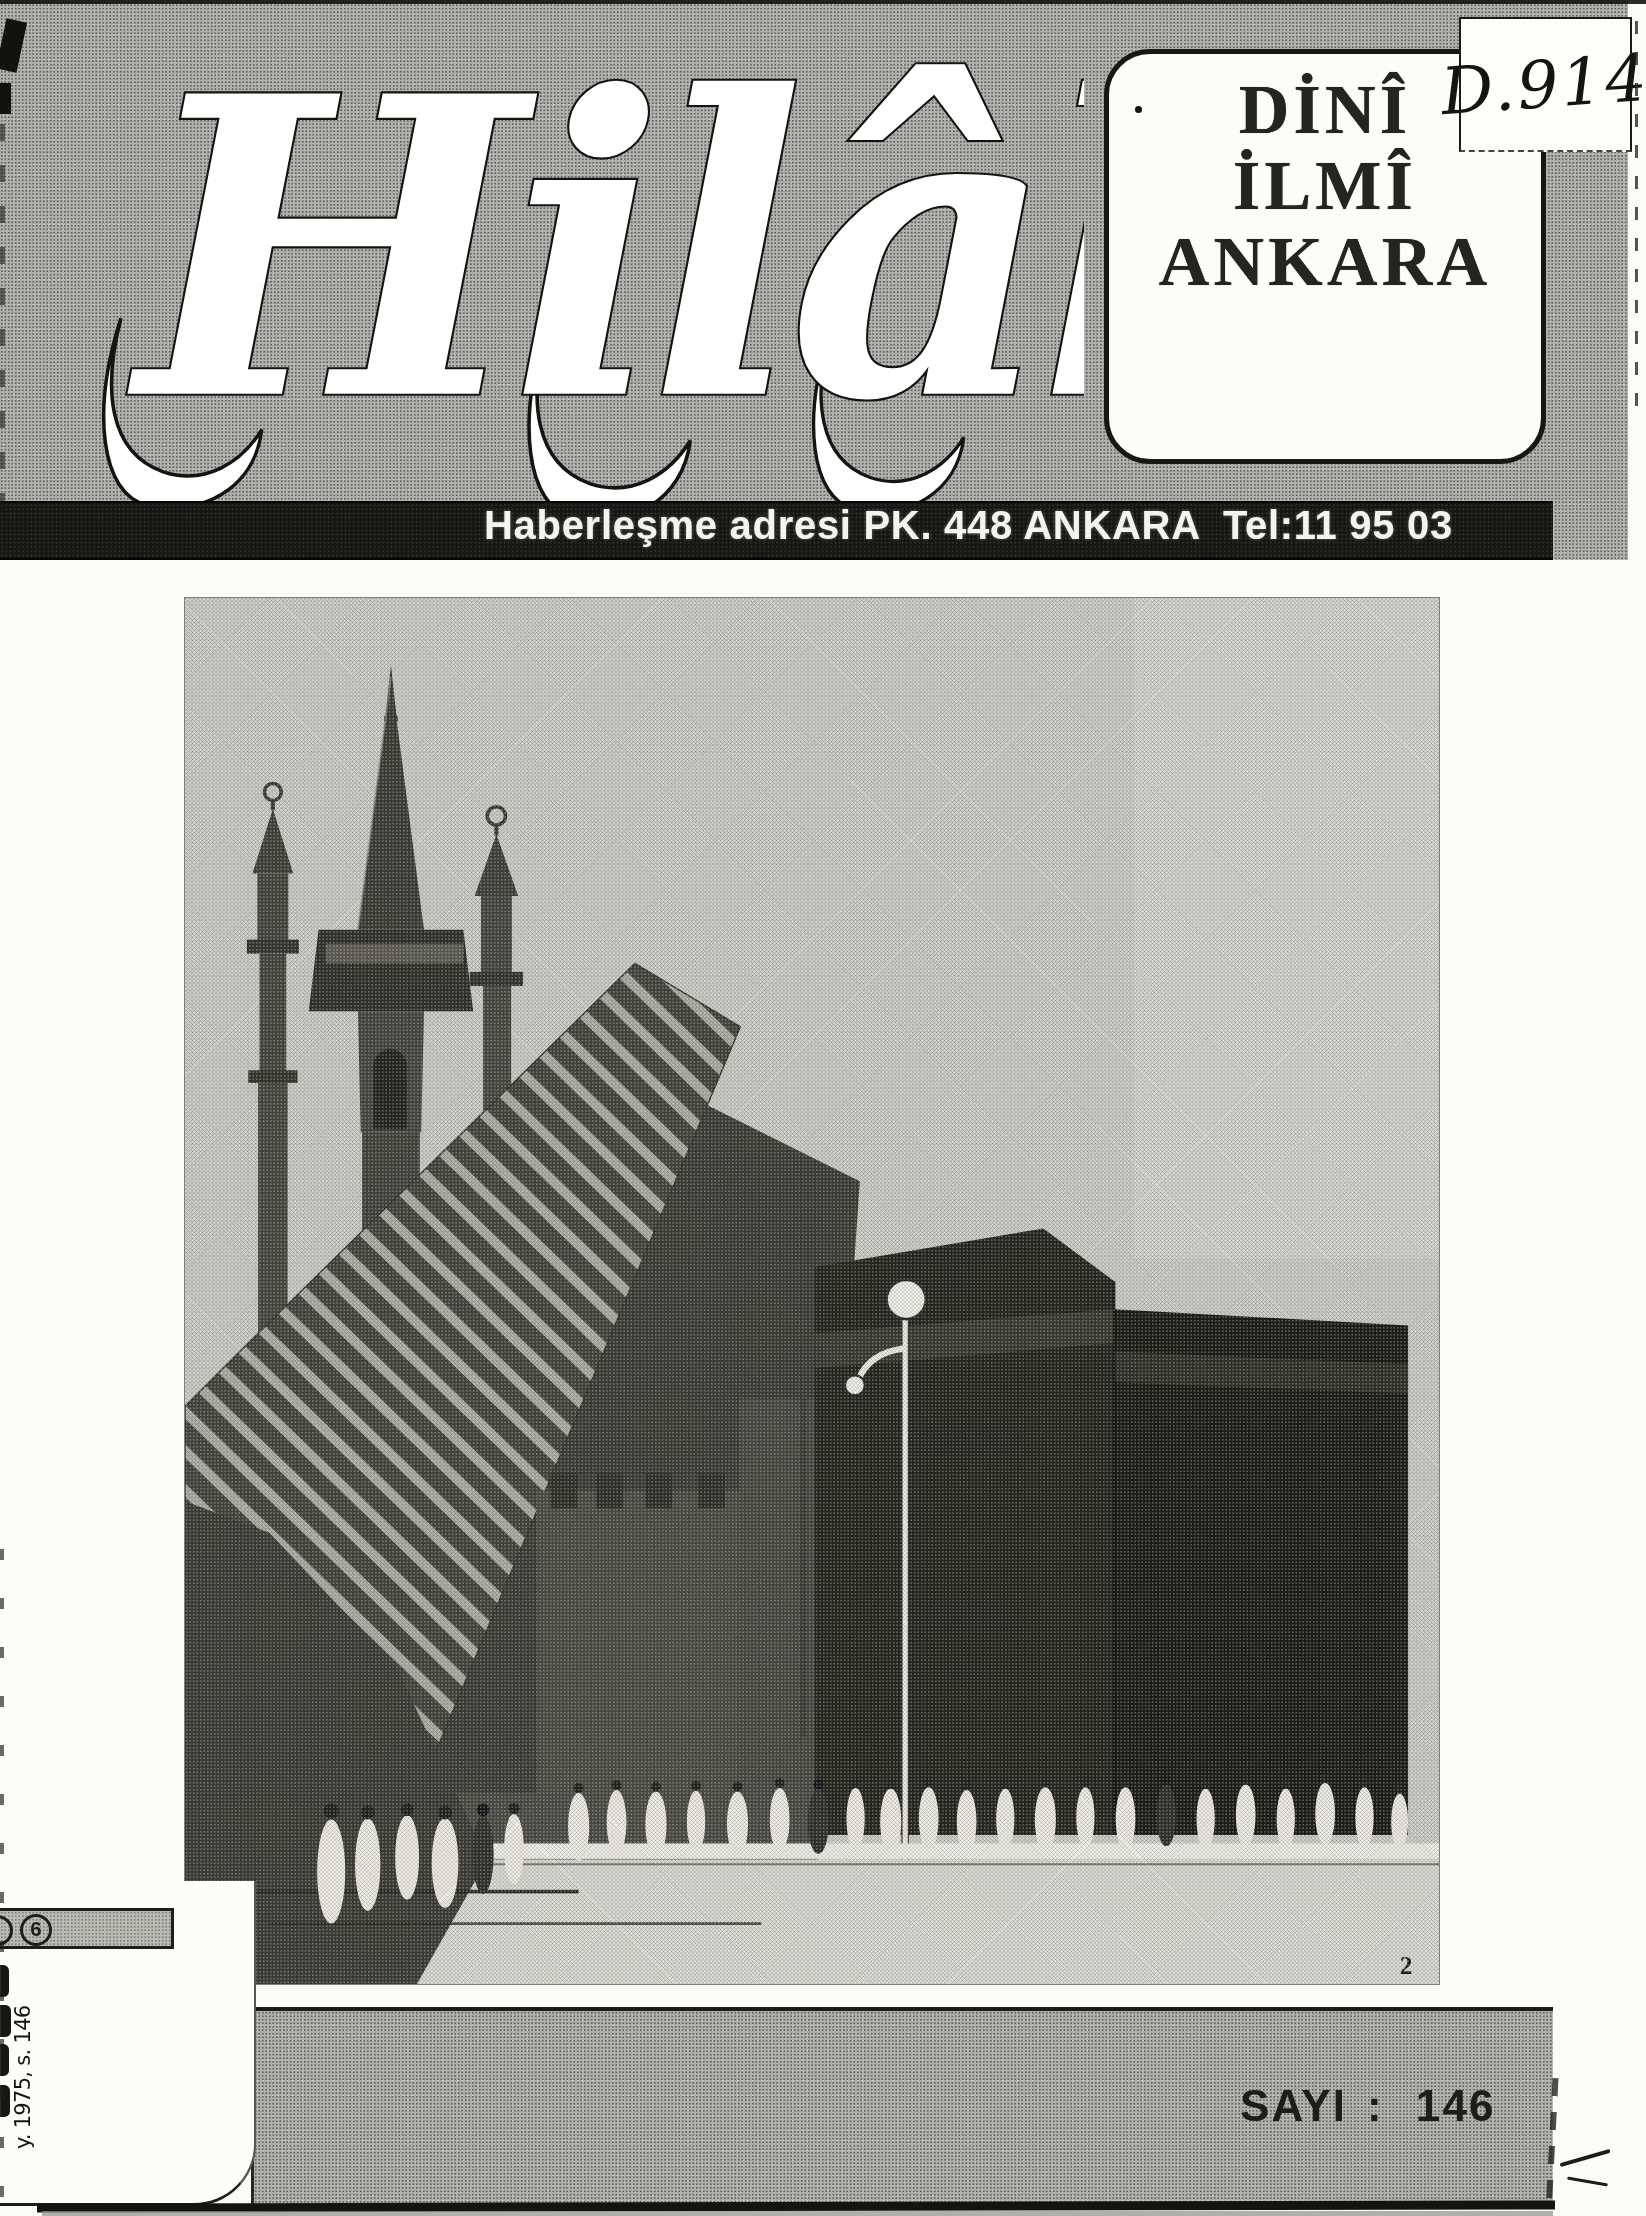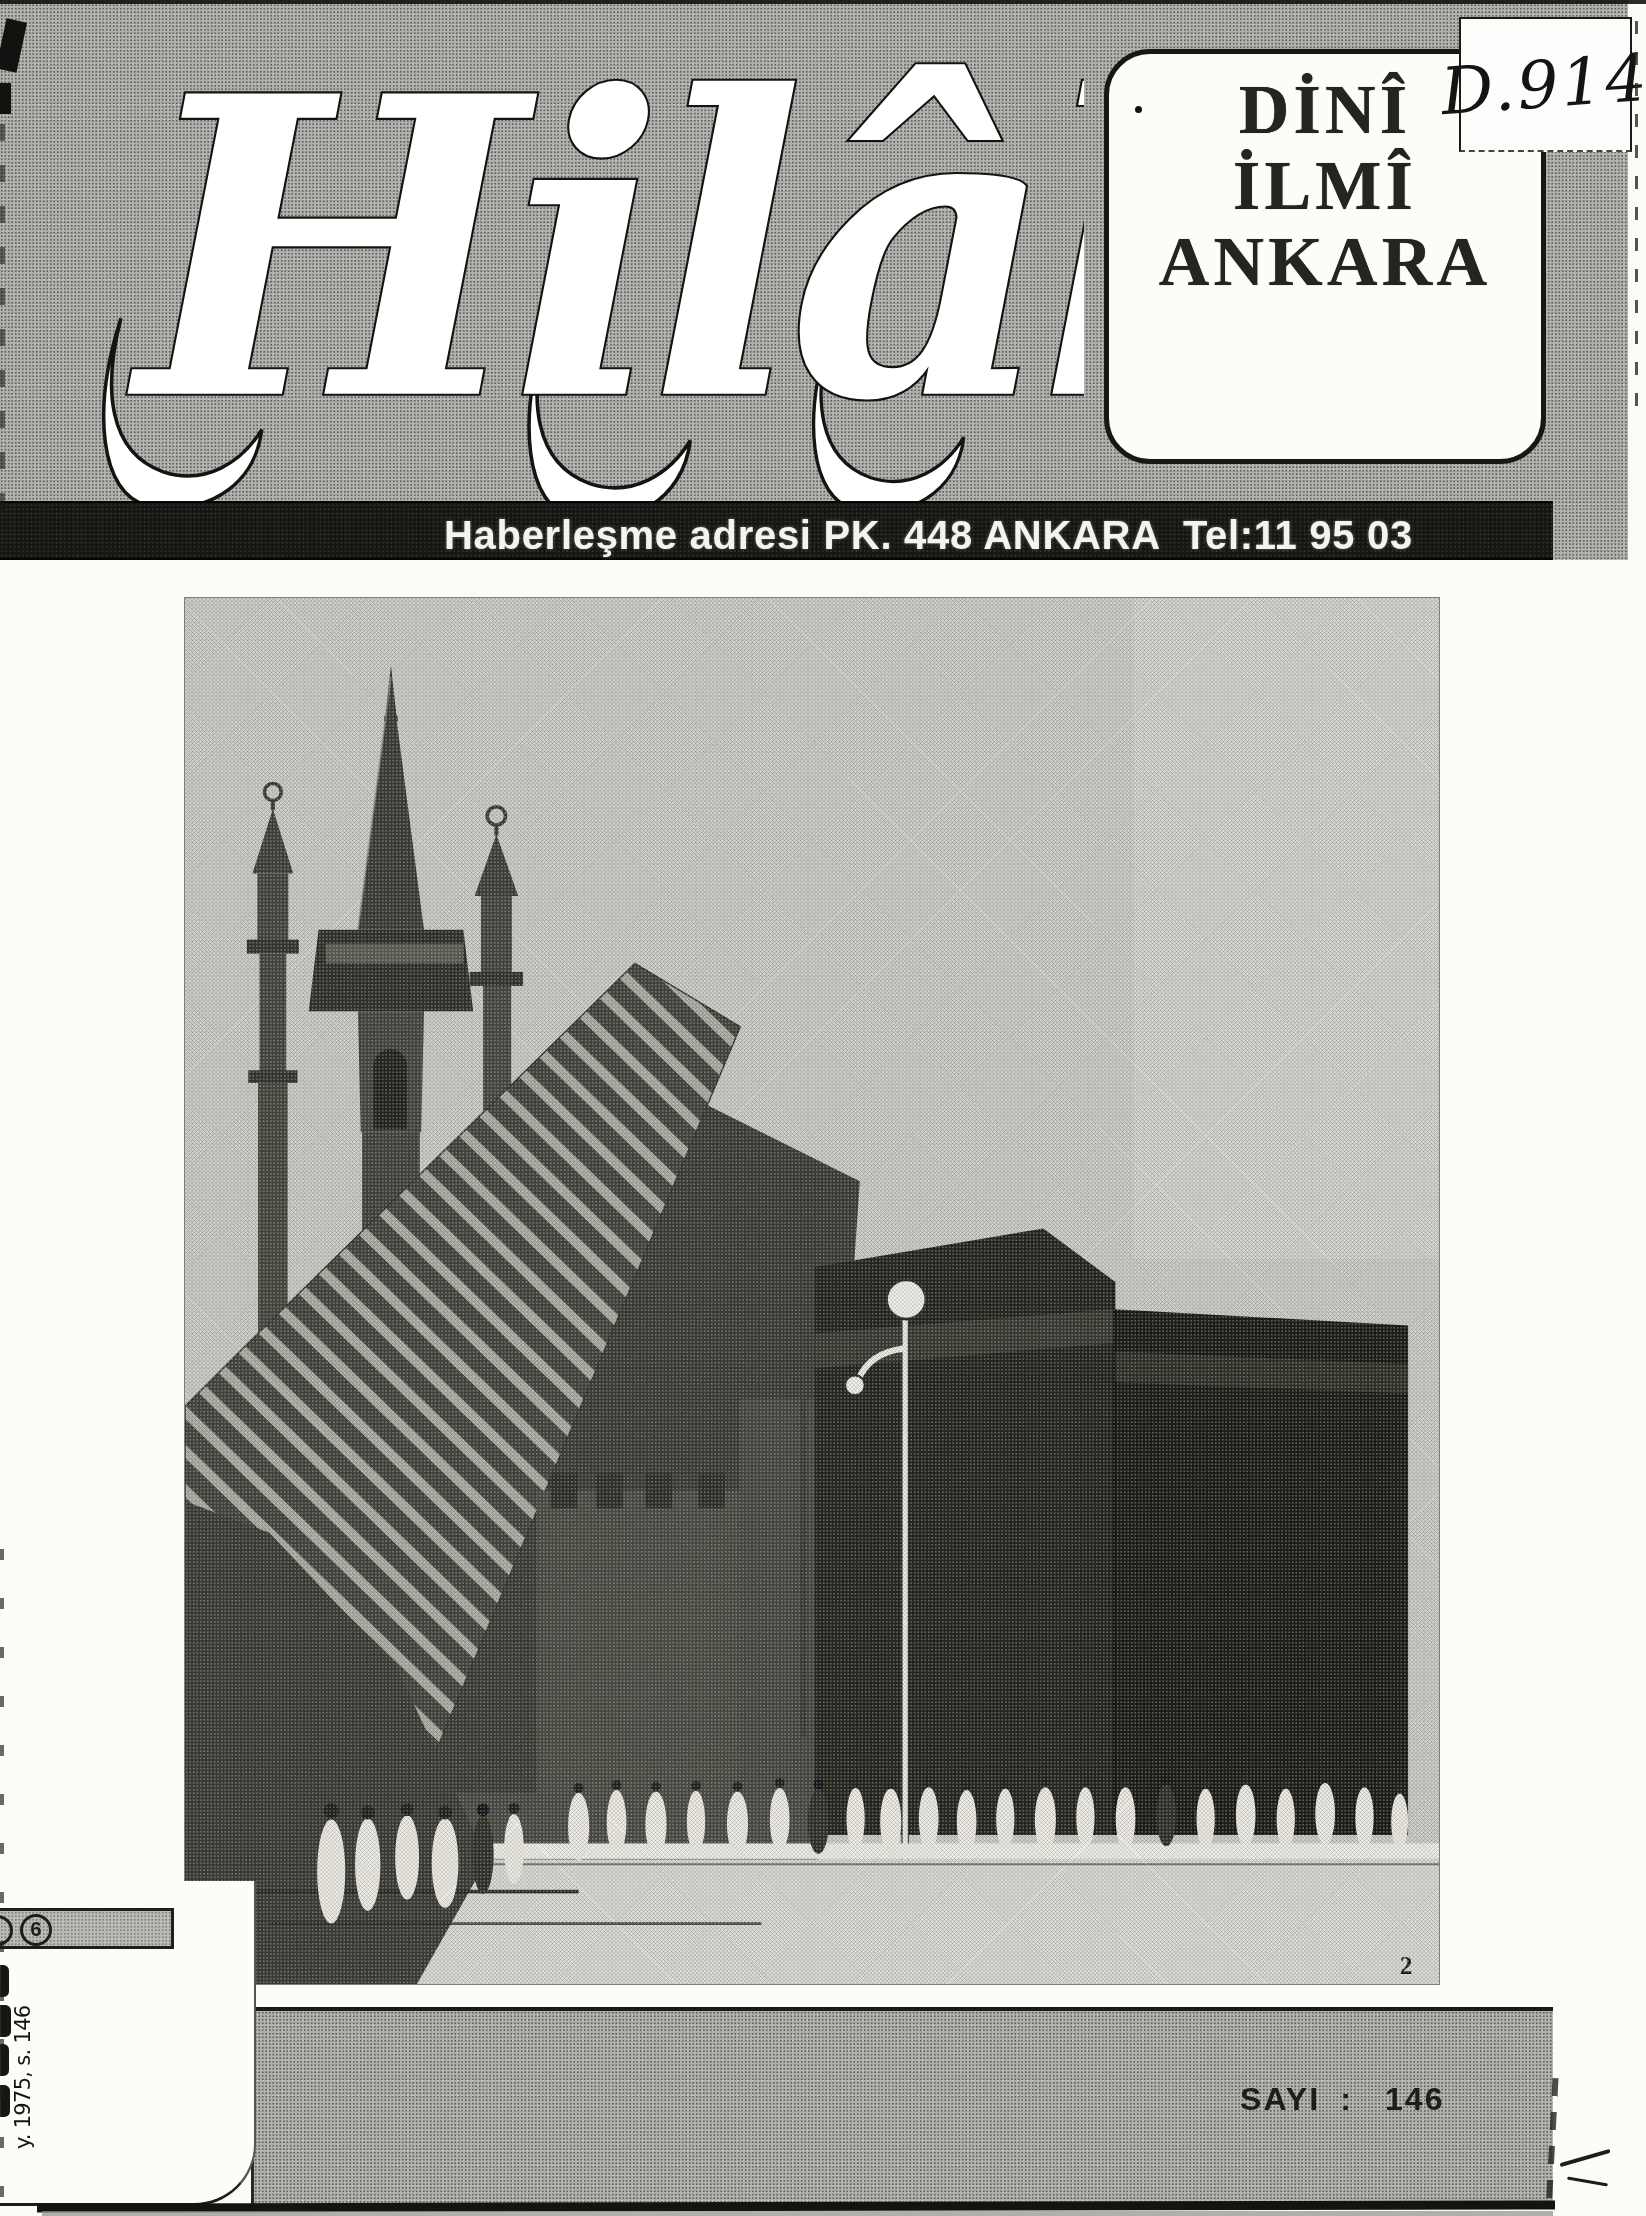--- a/index.html
+++ b/index.html
@@ -33,42 +33,42 @@
             display:flex;align-items:center;justify-content:center;}
   .code-box span{position:static;font-family:"DejaVu Serif",serif;font-style:italic;
             font-size:65px;color:#141412;letter-spacing:2.8px;transform:rotate(-4deg);}
 
   
   .address-bar{left:0;top:501px;width:1553px;height:59px;z-index:2;
             background-color:#161613;
             background-image:radial-gradient(rgba(255,255,255,.16) 0.7px, transparent 1px);
             background-size:4.2px 4.2px;
             border-top:2.1px solid #050505;border-bottom:2.1px solid #050505;
-            display:flex;align-items:flex-end;}
+            display:flex;align-items:flex-start;padding-left:40px;}
   .address-bar span{position:static;margin-left:444px;font-weight:bold;font-size:40px;
             color:#f3f3ef;letter-spacing:0.7px;white-space:pre;
             text-shadow:0 0 3.5px rgba(255,255,255,.35);}
 
   
   .main{left:0;top:560px;width:1647px;height:1446px;background:#fbfbf8;z-index:1;}
   .photo{left:184px;top:597px;width:1256px;height:1388px;z-index:1;
          background:#c8c8c3;border:1.4px solid rgba(40,40,36,.45);}
   .photo svg{position:absolute;left:0;top:0;width:100%;height:100%;}
   .photo::after{content:"";position:absolute;inset:0;pointer-events:none;
          background-image:
            repeating-linear-gradient(45deg, rgba(25,25,22,.13) 0 0.7px, transparent 0.7px 2.8px),
            repeating-linear-gradient(-45deg, rgba(25,25,22,.13) 0 0.7px, transparent 0.7px 2.8px),
            radial-gradient(rgba(252,252,248,.3) 0.7px, transparent 0.9px);
          background-size:auto,auto,3.5px 3.5px;}
 
   
   .bottom-strip{left:251px;top:2007px;width:1302px;height:200px;z-index:2;
          border-top:4.2px solid #1b1b19;border-left:3.5px solid rgba(27,27,25,.9);}
   .issue{left:986px;top:70px;white-space:nowrap;}
-  .issue span{position:static;font-weight:bold;font-size:32px;color:#1d1d1b;letter-spacing:2.1px;}
+  .issue span{position:static;font-weight:bold;font-size:44px;color:#1d1d1b;letter-spacing:2.1px;}
   .issue .colon{margin:0 32px 0 20px;}
 
   
   .corner-label{left:0;top:1881px;width:256px;height:325px;background:#fcfcf9;z-index:6;
          border-right:2.8px solid rgba(30,30,26,.75);border-bottom:3.5px solid #1d1d1b;
          border-bottom-right-radius:62px;}
   .stamp-strip{left:0;top:27px;width:174px;height:41px;
          background-color:#bcbcb7;
          background-image:radial-gradient(rgba(40,40,36,.4) 0.7px, transparent 0.9px);
          background-size:3.5px 3.5px;

